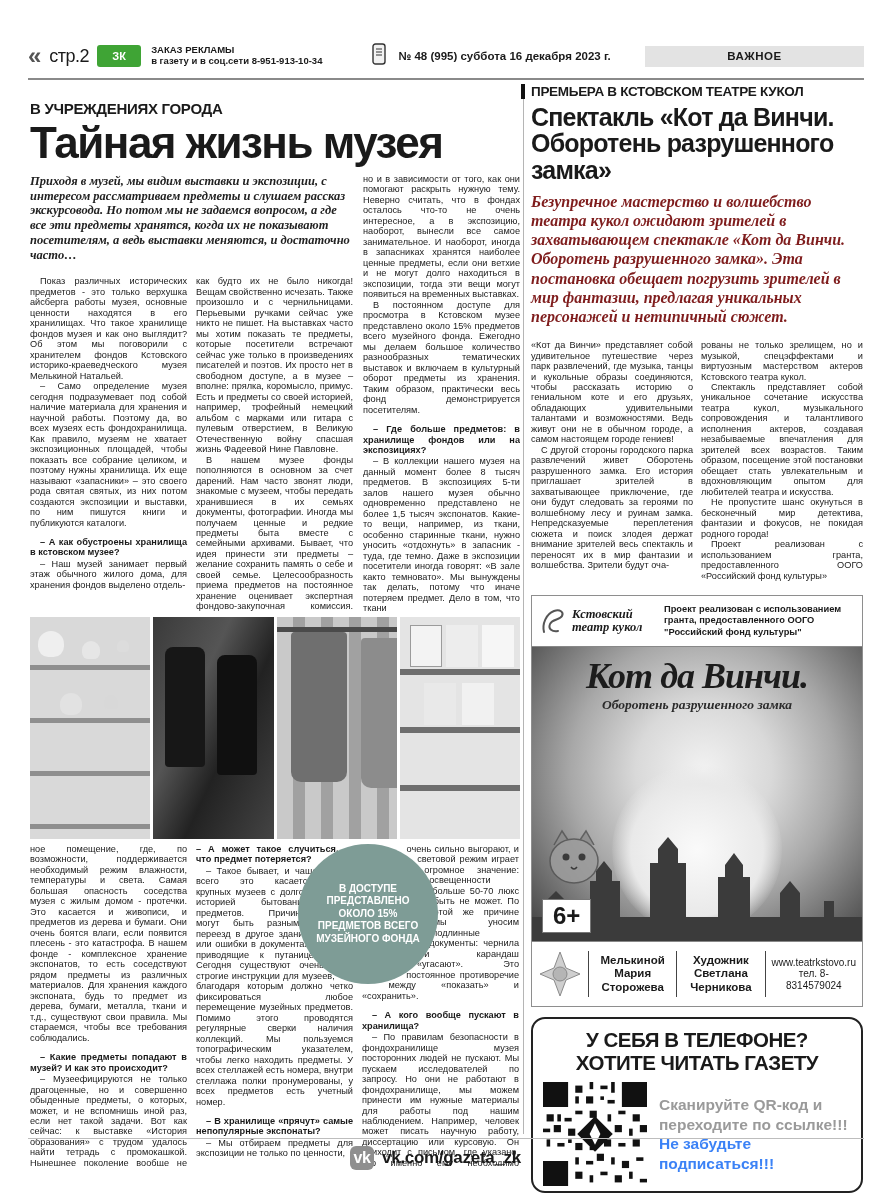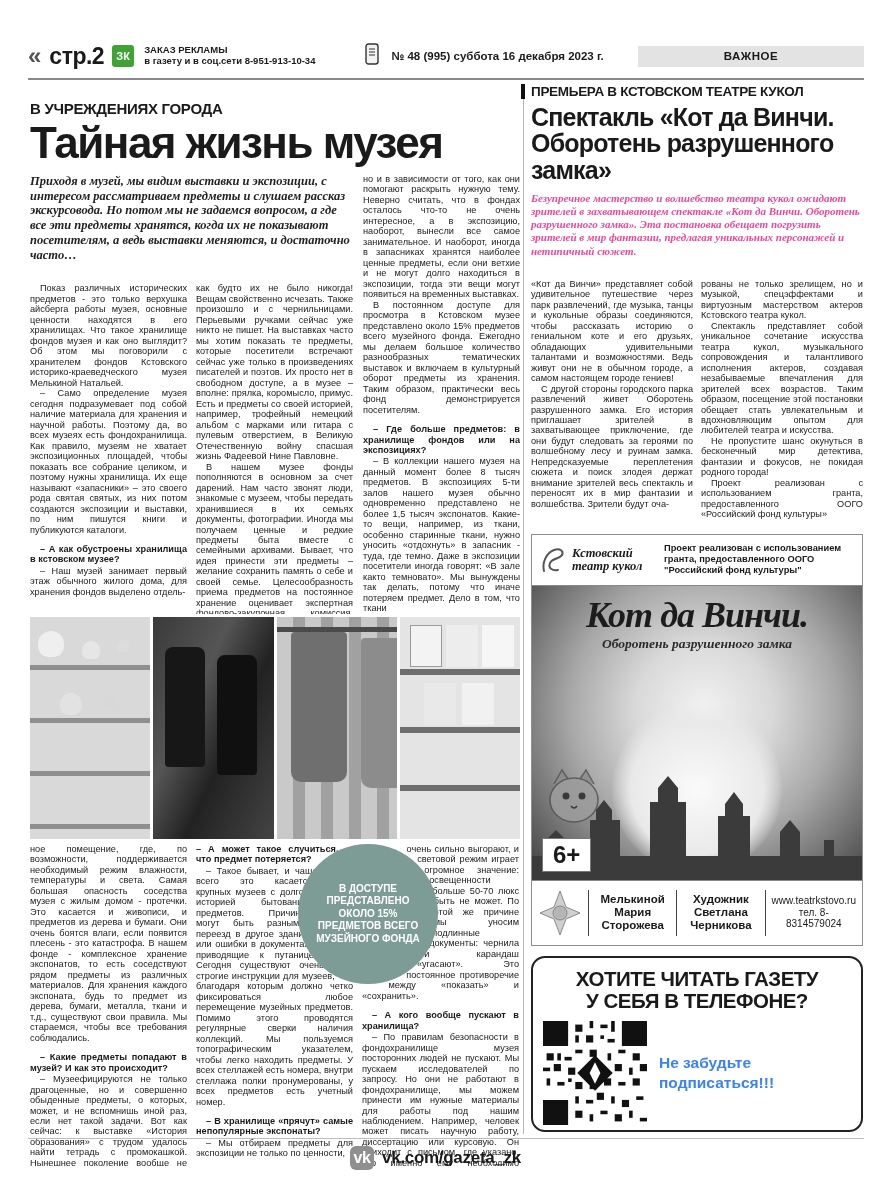--- a/index.html
+++ b/index.html
@@ -5,41 +5,41 @@
   * { margin:0; padding:0; box-sizing:border-box; }
   html,body { width:871px; }
   body {
     width:871px; height:1200px; position:relative; background:#fff;
     font-family:"Liberation Sans", sans-serif; color:#1a1a1a; overflow:hidden;
   }
   
   .hdr { position:absolute; left:28px; top:40px; width:836px; height:32px;
          display:flex; align-items:center; gap:8px; }
   .hdr .back { font-size:24px; color:#555; font-weight:bold; line-height:1; }
-  .hdr .page { font-size:23px; font-weight:700; letter-spacing:-0.5px; }
-  .zk-logo { width:22px; height:22px; background:#3fa435; color:#fff; border-radius:3px;
+  .hdr .page { font-size:18px; font-weight:400; letter-spacing:-0.5px; }
+  .zk-logo { width:44px; height:22px; background:#3fa435; color:#fff; border-radius:3px;
              font-size:11px; font-weight:bold; display:flex; align-items:center; justify-content:center; }
   .ad { line-height:1.15; margin-left:2px; }
   .ad .l1 { font-size:9.5px; font-weight:bold; }
   .ad .l2 { font-size:9.5px; font-weight:bold; }
   .ph-ico { margin-left:42px; }
   .issue { font-size:11.5px; font-weight:bold; margin-left:4px; white-space:nowrap; }
   .vazhnoe { flex:1; margin-left:26px; background:#e3e3e3; height:21px; display:flex;
              align-items:center; justify-content:center; font-size:11.5px; font-weight:bold; letter-spacing:0.5px; }
   .hdr-rule { position:absolute; left:28px; top:78px; width:836px; height:2px; background:#8a8a8a; }
   
   .vdiv { position:absolute; left:523px; top:84px; width:1px; height:1050px; background:#b5b5b5; }
   
   .left-art { position:absolute; left:30px; top:100px; width:490px; }
   .kicker { font-size:15px; font-weight:900; letter-spacing:-0.3px; }
   .l-title { font-size:44px; font-weight:900; letter-spacing:-1.5px; line-height:1.02; margin:4px 0 8px; }
   .upper-row { display:flex; gap:9px; height:440px; overflow:hidden; }
   .upper-left { width:324px; }
   .lead { font-family:"Liberation Serif", serif; font-style:italic; font-weight:bold;
-          font-size:12.5px; line-height:1.18; margin-bottom:21px; color:#222; }
+          font-size:12.5px; line-height:1.18; margin-bottom:14px; color:#222; }
   .two-cols { display:flex; gap:9px; }
   .col { width:157px; font-size:9.2px; line-height:1.14; text-align:justify; }
   .col3 { width:157px; font-size:9.2px; line-height:1.14; text-align:justify; }
   .col p, .col3 p { text-indent:10px; }
   .col p.noind, .col3 p.noind { text-indent:0; }
   .q { font-weight:bold; margin-top:9px; margin-bottom:1px; text-indent:10px; }
   
   .photos { display:flex; gap:3px; margin-top:3px; height:222px; }
   .photo { flex:1; position:relative; overflow:hidden; background:#bdbdbd; }
   .photo.p1 { background:
@@ -67,21 +67,21 @@
       background:#7e9c96; color:#fff; display:flex; align-items:center; justify-content:center;
       text-align:center; font-weight:bold; font-size:10px; line-height:1.25; padding:16px; z-index:2; }
   .sp-r { float:right; width:56px; height:142px; shape-outside:circle(72px at 82px 70px); }
   .sp-l { float:left; width:78px; height:148px; shape-outside:circle(74px at -2px 68px); }
   
   .right-art { position:absolute; left:531px; top:84px; width:332px; }
   .r-kicker { font-size:13.5px; font-weight:900; letter-spacing:-0.3px;
               border-left:4px solid #111; padding-left:6px; margin-left:-10px; }
   .r-title { font-size:25px; font-weight:900; letter-spacing:-0.8px; line-height:1.05; margin:5px 0 9px; }
   .r-lead { font-family:"Liberation Serif", serif; font-style:italic; font-weight:bold;
-            font-size:11px; line-height:1.2; margin-bottom:21px; color:#ec4899; }
+            font-size:16px; line-height:1.2; margin-bottom:14px; color:#7f1d1d; }
   .r-cols { display:flex; gap:8px; height:248px; overflow:hidden; }
   .rcol { width:162px; font-size:9.2px; line-height:1.14; text-align:justify; }
   .rcol p { text-indent:10px; }
   .rcol p.noind { text-indent:0; }
   
   .poster { margin-top:7px; border:1px solid #8e8e8e; background:#efefef; }
   .poster-banner { background:#fff; height:50px; display:flex; align-items:center; gap:6px; padding:4px 8px; }
   .th-logo { font-family:"Liberation Serif", serif; font-style:italic; font-weight:bold;
              font-size:12.5px; line-height:1.05; width:86px; }
   .grant-note { font-size:9.3px; font-weight:bold; line-height:1.2; flex:1; }
@@ -254,22 +254,22 @@
       <div class="cred-cell">Художник Светлана Черникова</div>
       <div class="cred-div"></div>
       <div class="cred-cell small">
         <div>www.teatrkstovo.ru</div>
         <div>тел. 8-8314579024</div>
       </div>
     </div>
   </div>
 
   <div class="qr-block">
+    <div class="qr-title">У СЕБЯ В ТЕЛЕФОНЕ?</div>
     <div class="qr-title">ХОТИТЕ ЧИТАТЬ ГАЗЕТУ</div>
-    <div class="qr-title">У СЕБЯ В ТЕЛЕФОНЕ?</div>
     <div class="qr-row">
       <svg class="qr-code" viewBox="0 0 29 29">
         <rect width="29" height="29" fill="#fff"></rect>
         <g fill="#111">
           <path d="M0,0h7v7h-7z M22,0h7v7h-7z M0,22h7v7h-7z"></path>
           <rect x="9" y="1" width="2" height="2"></rect>
             <rect x="13" y="0" width="1" height="2"></rect>
             <rect x="16" y="1" width="2" height="1"></rect>
             <rect x="19" y="0" width="1" height="3"></rect>
           <rect x="9" y="4" width="1" height="2"></rect>
@@ -308,20 +308,21 @@
             <rect x="13" y="26" width="1" height="2"></rect>
             <rect x="16" y="25" width="2" height="1"></rect>
             <rect x="20" y="26" width="2" height="2"></rect>
             <rect x="24" y="25" width="1" height="2"></rect>
             <rect x="27" y="27" width="2" height="1"></rect>
           <rect x="11" y="11" width="7" height="7" transform="rotate(45 14.5 14.5)"></rect>
         </g>
         <path d="M14.5,11.5 L16,14.5 L14.5,17.5 L13,14.5 Z" fill="#fff"></path>
       </svg>
       <div class="qr-texts">
+        <div class="scan-txt">Сканируйте QR-код и переходите по ссылке!!!</div>
         <div class="sub-txt">Не забудьте подписаться!!!</div>
       </div>
     </div>
   </div>
 </div>
 
 <div class="foot-rule"></div>
 <div class="footer">
   <span class="vk-ico">vk</span>
   <span>vk.com/gazeta_zk</span>

